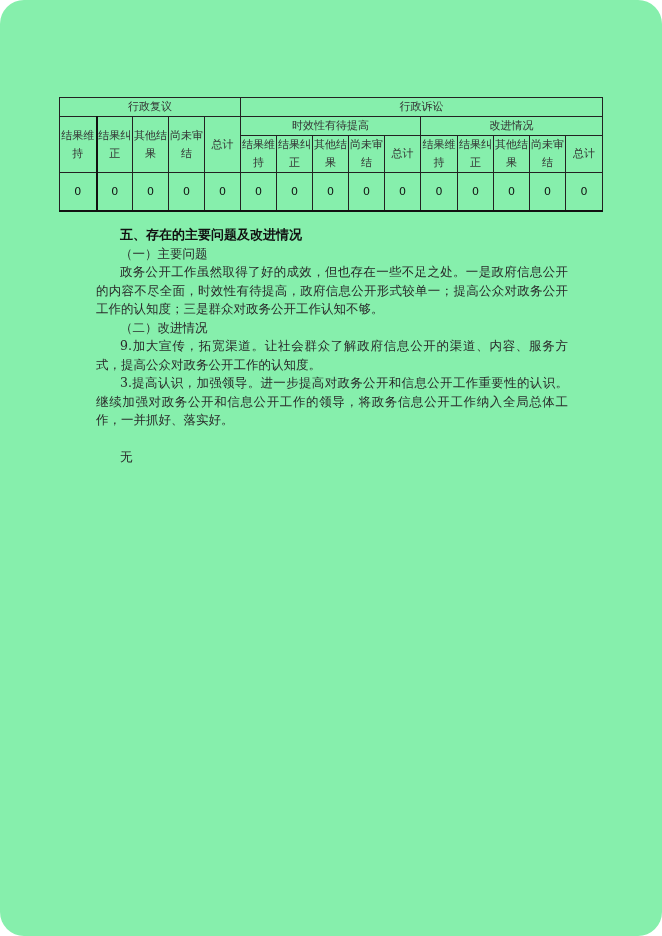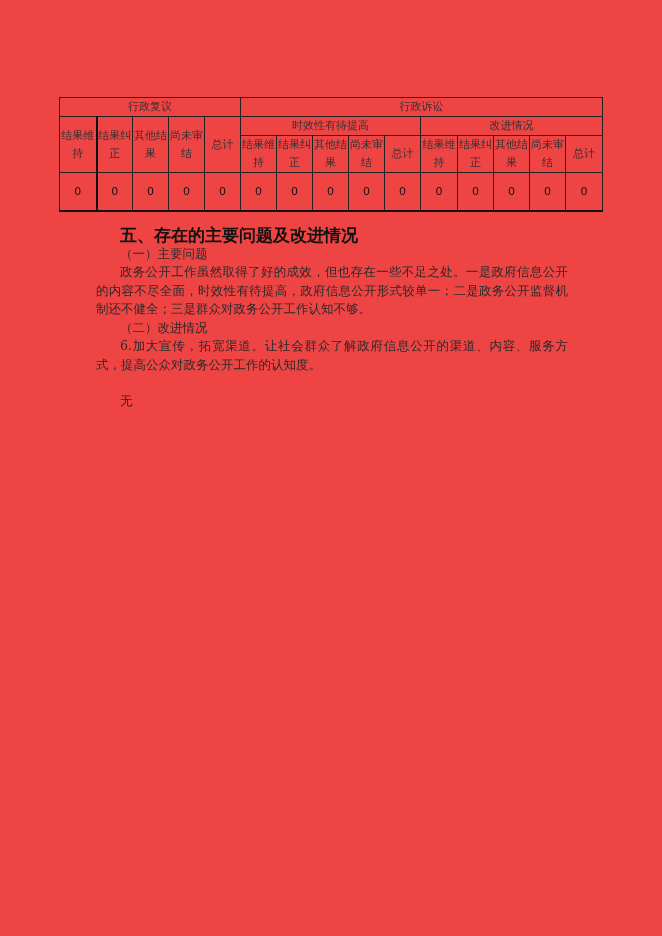--- a/index.html
+++ b/index.html
@@ -13,21 +13,22 @@
       position: relative;
       overflow: hidden;
       font-family: "DejaVu Serif", "Liberation Serif", serif;
       color: #1a1a1a;
     }
     .page {
       position: absolute;
       left: 0; top: 0;
       width: 662px;
       height: 936px;
-      background: #ef4444;
+      background: #86efac;
+      border-radius: 24px;
     }
     table.stats {
       position: absolute;
       left: 59px;
       top: 97px;
       width: 543px;
       border-collapse: collapse;
       table-layout: fixed;
       font-size: 11px;
       line-height: 18px;
@@ -59,21 +60,21 @@
       top: 226px;
       width: 472px;
       font-size: 12.5px;
       line-height: 18.5px;
       color: #2a2a2a;
     }
     .content p { margin: 0; }
     .h-section {
       font-weight: bold;
       font-family: "DejaVu Sans", "Liberation Sans", sans-serif;
-      font-size: 17px;
+      font-size: 13px;
       color: #111;
       padding-left: 24px;
     }
     .sub { padding-left: 24px; }
     .para { text-indent: 24px; text-align: justify; }
     .gap { height: 18px; }
   </style>
 </head>
 <body>
 
@@ -139,20 +140,21 @@
       <td>0</td>
       <td>0</td>
       <td>0</td>
     </tr>
   </tbody>
     </table>
 
   <div class="content">
     <p class="h-section">五、存在的主要问题及改进情况</p>
     <p class="sub">（一）主要问题</p>
-    <p class="para">政务公开工作虽然取得了好的成效，但也存在一些不足之处。一是政府信息公开的内容不尽全面，时效性有待提高，政府信息公开形式较单一；二是政务公开监督机制还不健全；三是群众对政务公开工作认知不够。</p>
+    <p class="para">政务公开工作虽然取得了好的成效，但也存在一些不足之处。一是政府信息公开的内容不尽全面，时效性有待提高，政府信息公开形式较单一；提高公众对政务公开工作的认知度；三是群众对政务公开工作认知不够。</p>
     <p class="sub">（二）改进情况</p>
-    <p class="para">6.加大宣传，拓宽渠道。让社会群众了解政府信息公开的渠道、内容、服务方式，提高公众对政务公开工作的认知度。</p>
+    <p class="para">9.加大宣传，拓宽渠道。让社会群众了解政府信息公开的渠道、内容、服务方式，提高公众对政务公开工作的认知度。</p>
+    <p class="para">3.提高认识，加强领导。进一步提高对政务公开和信息公开工作重要性的认识。继续加强对政务公开和信息公开工作的领导，将政务信息公开工作纳入全局总体工作，一并抓好、落实好。</p>
     <div class="gap"></div>
     <p class="sub">无</p>
   </div>
 
 </div>
 
 </body></html>

